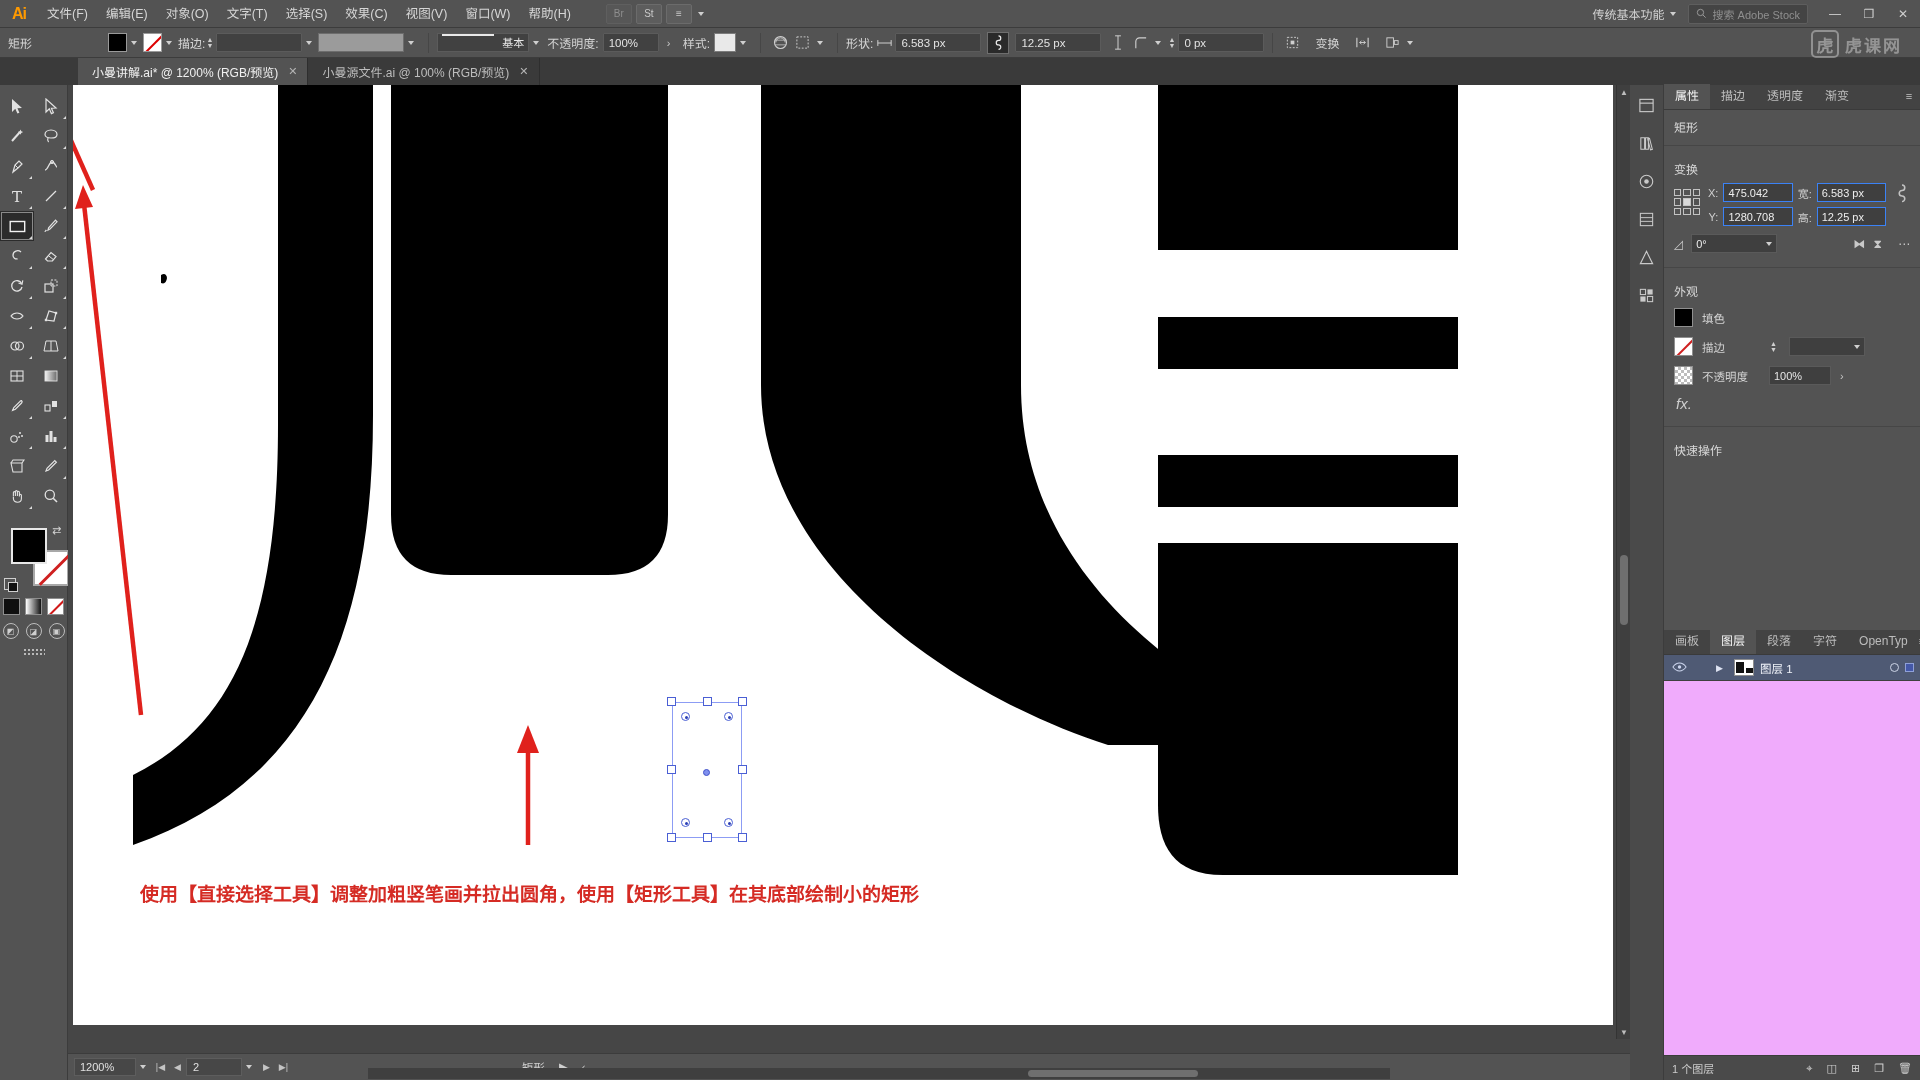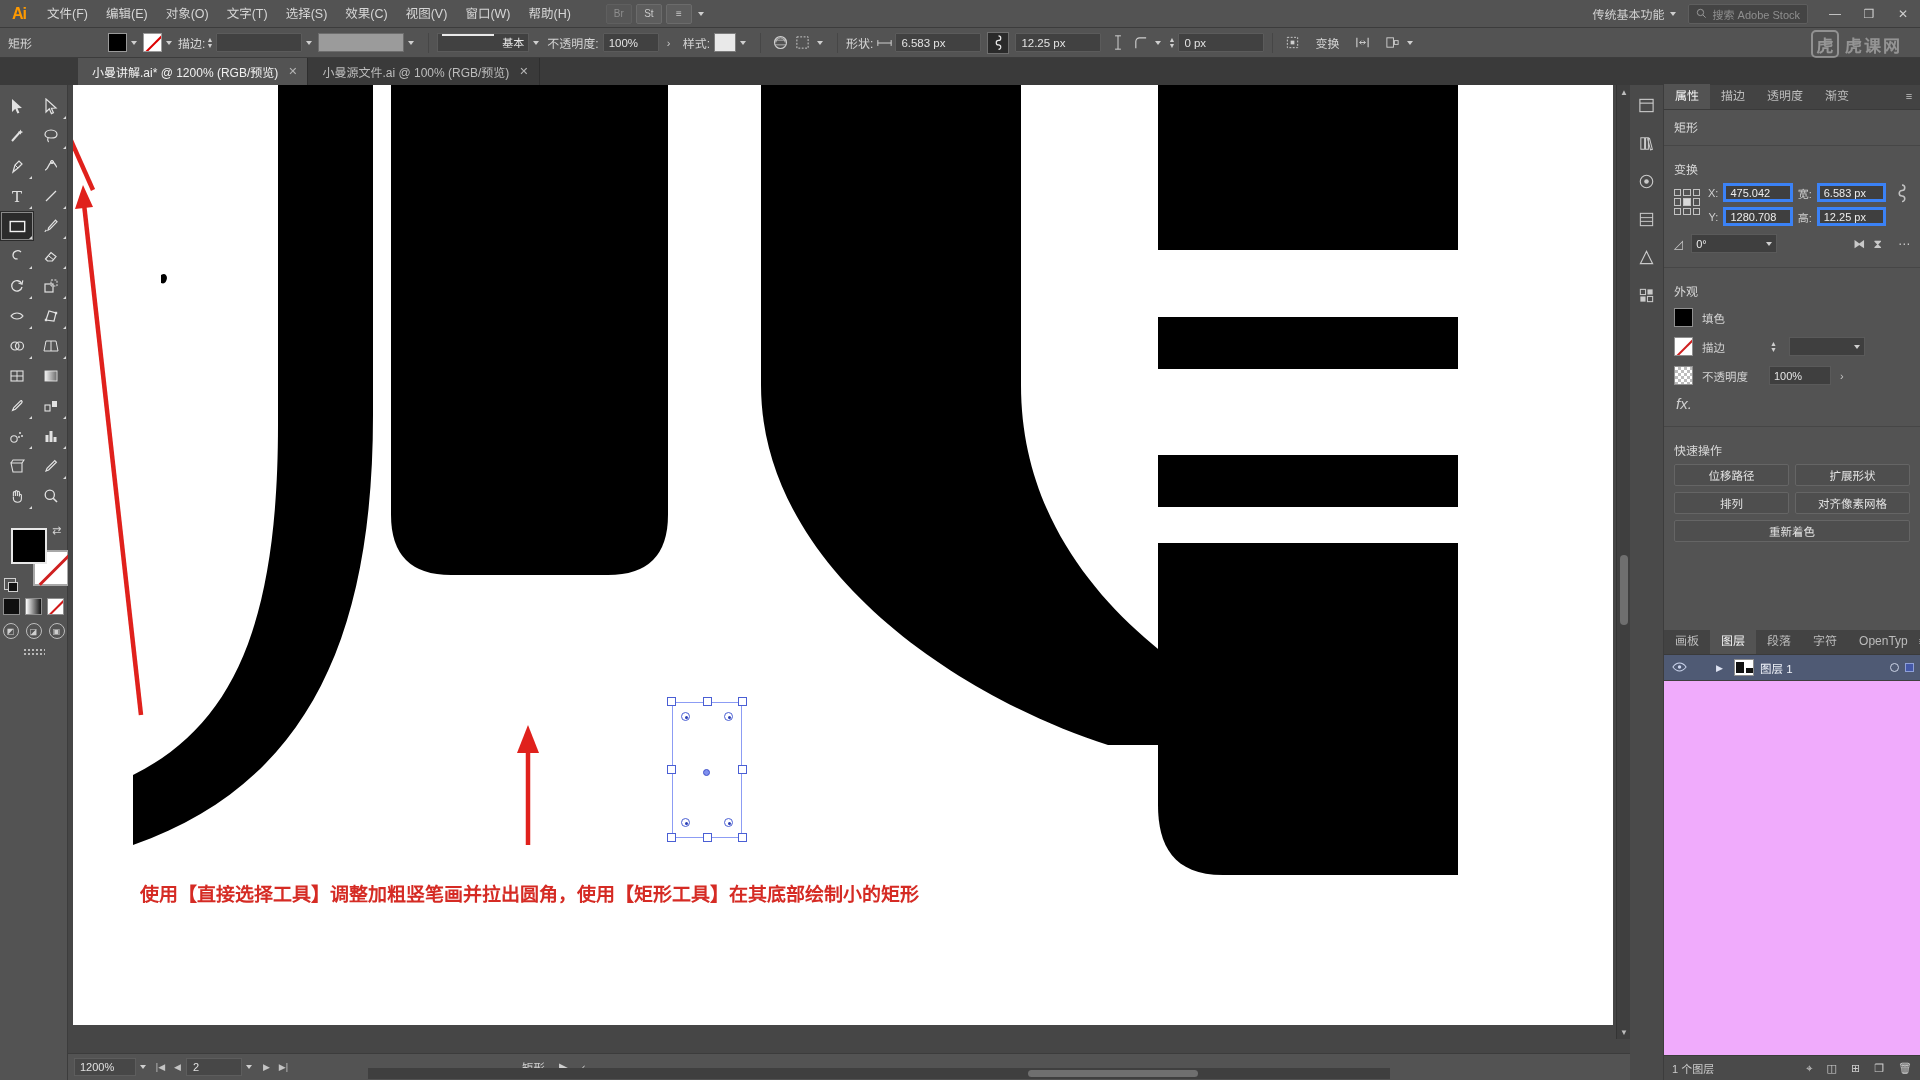--- a/index.html
+++ b/index.html
@@ -305,21 +305,21 @@
     width:26px; height:26px; margin-top:6px;
     display:grid; grid-template-columns:repeat(3,1fr); grid-template-rows:repeat(3,1fr);
     gap:2px;
   }
   .refpoint i{ background:transparent; border:1px solid #c3c3c3; display:block; }
   .refpoint i.on{ background:#d8d8d8; }
   .xf-grid{ flex:1; display:grid; grid-template-columns:auto 1fr auto 1fr; gap:5px 5px;
     align-items:center; }
   .xf-lbl{ font-size:11px; color:#cfcfcf; text-align:right; }
   .xf-in{
-    height:19px; background:#3f3f3f; border:3px solid #3b82f6;
+    height:19px; background:#3f3f3f; border:1px solid #3b82f6;
     display:flex; align-items:center; padding:0 4px;
     font-size:11px; color:#ededed;
   }
   .linkicon{ width:16px; color:#c2c2c2; font-size:13px; text-align:center; }
   .rowline{ padding:2px 10px 8px 10px; display:flex; align-items:center; gap:8px; }
   .anglefield{
     width:86px; height:19px; background:#3f3f3f; border:1px solid #5a5a5a;
     display:flex; align-items:center; justify-content:space-between; padding:0 4px;
     font-size:11px; color:#ededed;
   }
@@ -993,27 +993,20 @@
         <div class="psw checker"></div>
         <div class="lbl">不透明度</div>
         <div class="opfield">100%</div>
         <span style="color:#c5c5c5;font-size:11px">›</span>
       </div>
       <div class="fxrow">fx.</div>
 
       <div class="divider"></div>
 
       <div class="sect-title">快速操作</div>
-      <div class="qa-grid">
-        <div class="qa-btn">位移路径</div>
-        <div class="qa-btn">扩展形状</div>
-        <div class="qa-btn">排列</div>
-        <div class="qa-btn">对齐像素网格</div>
-        <div class="qa-btn full">重新着色</div>
-      </div>
     </div>
 
     <div class="layer-area">
       <div class="ptabs">
         <div class="ptab">画板</div>
         <div class="ptab active">图层</div>
         <div class="ptab">段落</div>
         <div class="ptab">字符</div>
         <div class="ptab">OpenTyp</div>
         <div class="filler"></div>

